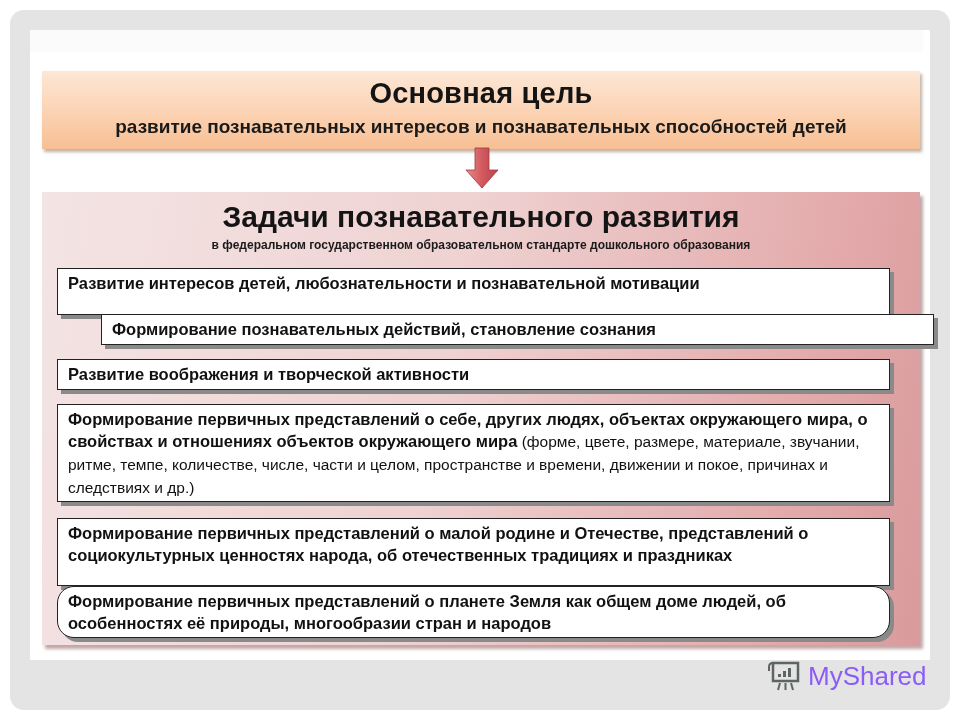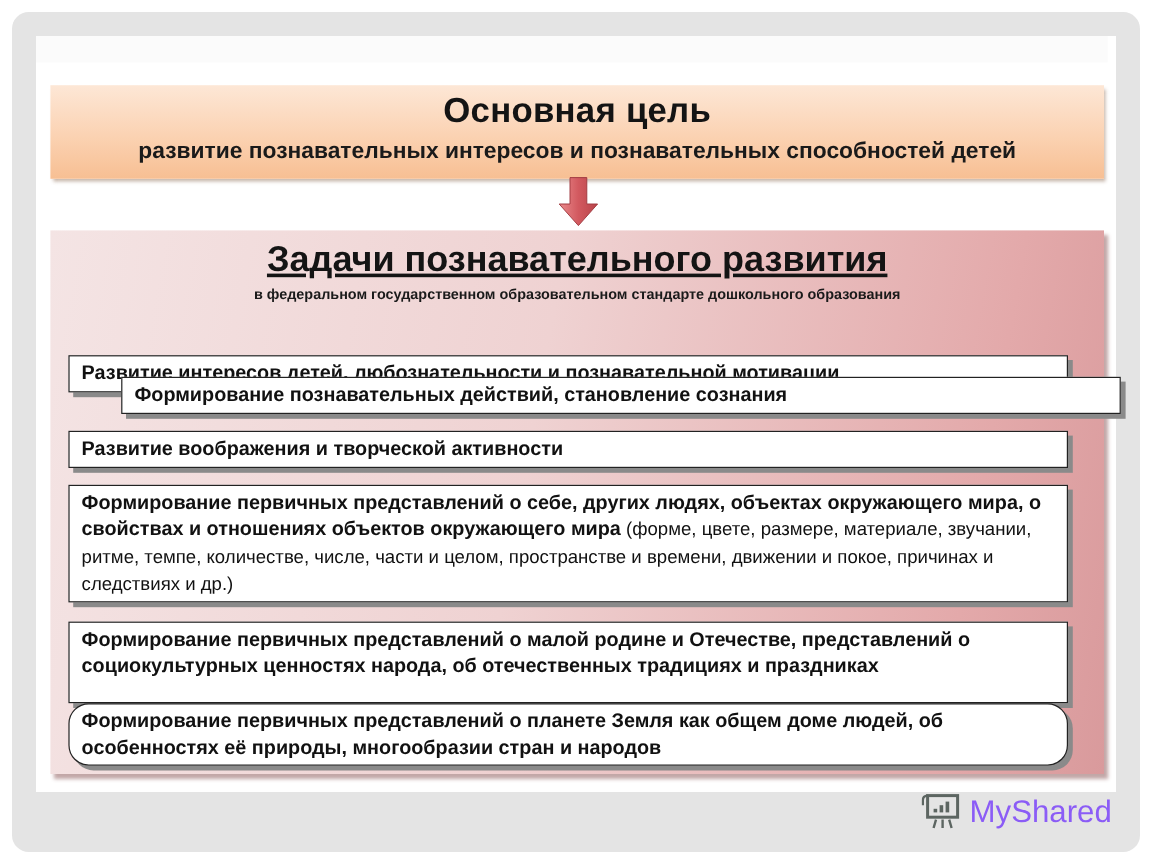--- a/index.html
+++ b/index.html
@@ -37,21 +37,21 @@
   .arrow {
     position: absolute; left: 465px; top: 146px; width: 34px; height: 44px;
   }
   .tasks-panel {
     position: absolute; left: 42px; top: 192px; width: 878px; height: 453px;
     background: linear-gradient(100deg, #f4e4e4 0%, #efd2d2 45%, #e3a9aa 85%, #d99a9c 100%);
     box-shadow: 3px 4px 3px rgba(120,60,60,0.45);
   }
   .tasks-title {
     position: absolute; left: 0; right: 0; top: 8px; text-align: center;
-    font-size: 30px; font-weight: bold; color: #141414; text-decoration: underline;
+    font-size: 30px; font-weight: bold; color: #141414;
   }
   .tasks-subtitle {
     position: absolute; left: 0; right: 0; top: 46px; text-align: center;
     font-size: 12px; font-weight: bold; color: #1a1a1a;
   }
   .task {
     position: absolute; left: 15px; width: 833px;
     background: #ffffff; border: 1.5px solid #222;
     box-shadow: 4px 4px 0 #8a8a8a;
     padding: 3px 10px; box-sizing: border-box;
@@ -84,21 +84,21 @@
       <stop offset="1" stop-color="#b8444a"></stop>
     </linearGradient>
   </defs>
   <polygon points="10,2 24,2 24,24 33,24 17,42 1,24 10,24" fill="url(#ag)" stroke="#a03a40" stroke-width="0.8"></polygon>
 </svg>
 
 <div class="tasks-panel">
   <div class="tasks-title">Задачи познавательного развития</div>
   <div class="tasks-subtitle">в федеральном государственном образовательном стандарте дошкольного образования</div>
 
-  <div class="task" style="top:76px;height:31px;margin-top:28px;">
+  <div class="task" style="top:76px;height:47px;">
     <span>Развитие интересов детей, любознательности и познавательной мотивации</span>
   </div>
   <div class="task" style="top:122px;height:31px;margin-left:44px;">
     <span>Формирование познавательных действий, становление сознания</span>
   </div>
   <div class="task" style="top:212px;height:98px;">
     <span>Формирование первичных представлений о себе, других людях, объектах окружающего мира, о свойствах и отношениях объектов окружающего мира</span><span class="normal"> (форме, цвете, размере, материале, звучании, ритме, темпе, количестве, числе, части и целом, пространстве и времени, движении и покое, причинах и следствиях и др.)</span>
   </div>
   <div class="task" style="top:167px;height:31px;">
     <span>Развитие воображения и творческой активности</span>

